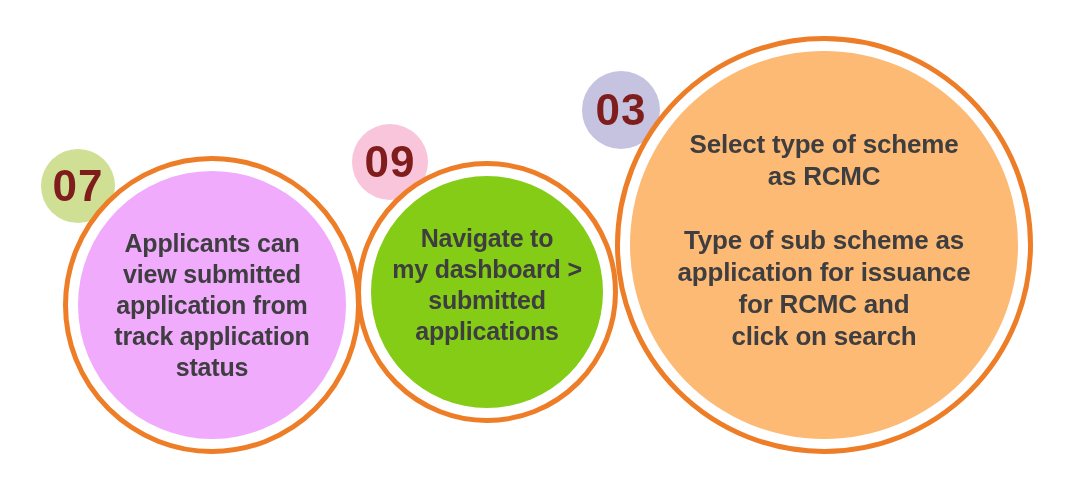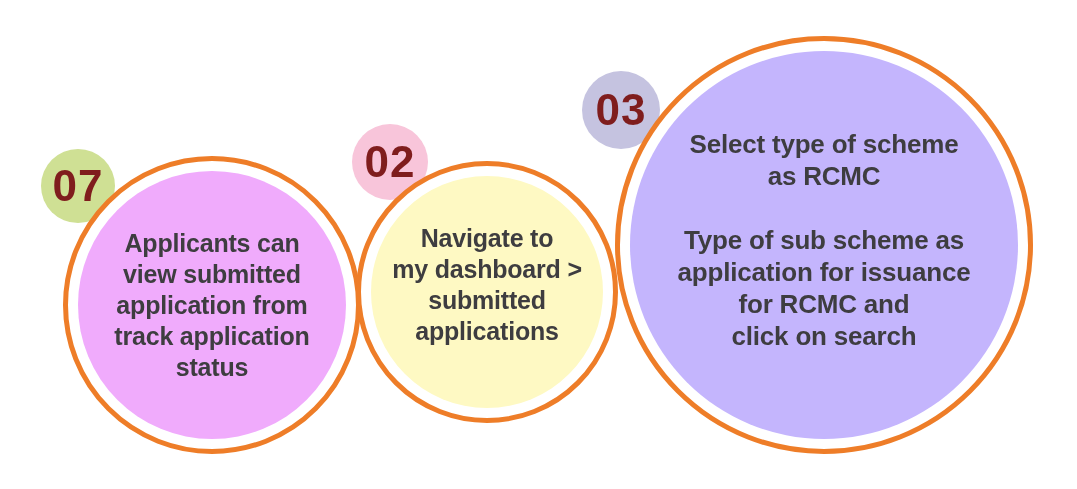--- a/index.html
+++ b/index.html
@@ -56,26 +56,26 @@
     line-height: 31px;
     letter-spacing: -0.2px;
   }
   
   .badge-1 { left: 41px;  top: 149px; width: 74px; height: 74px; background: #cfe094; }
   .ring-1  { left: 63px;  top: 156px; width: 298px; height: 298px; }
   .fill-1  { left: 78px;  top: 171px; width: 268px; height: 268px; background: #f0abfc; }
   
   .badge-2 { left: 352px; top: 124px; width: 76px; height: 76px; background: #f8c5da; }
   .ring-2  { left: 356px; top: 161px; width: 262px; height: 262px; }
-  .fill-2  { left: 371px; top: 176px; width: 232px; height: 232px; background: #fef9c3; }
+  .fill-2  { left: 371px; top: 176px; width: 232px; height: 232px; background: #84cc16; }
   .fill-2 .circle-text { margin-top: -14px; }
   
   .badge-3 { left: 582px; top: 71px;  width: 78px; height: 78px; background: #c5c3e0; }
   .ring-3  { left: 615px; top: 36px;  width: 418px; height: 418px; }
-  .fill-3  { left: 630px; top: 51px;  width: 388px; height: 388px; background: #c4b5fd; }
+  .fill-3  { left: 630px; top: 51px;  width: 388px; height: 388px; background: #fdba74; }
   .fill-3 .circle-text { font-size: 26px; line-height: 32px; margin-top: -10px; }
 </style>
 </head>
 <body>
 
 <div class="canvas">
 
   <section>
     <div class="badge badge-1">
       <span>07</span>
@@ -85,21 +85,21 @@
       <p class="circle-text">Applicants can
 view submitted
 application from
 track application
 status</p>
     </div>
   </section>
 
   <section>
     <div class="badge badge-2">
-      <span>02</span>
+      <span>09</span>
     </div>
     <div class="ring ring-2"></div>
     <div class="fill fill-2">
       <p class="circle-text">Navigate to
 my dashboard &gt;
 submitted
 applications</p>
     </div>
   </section>
 

